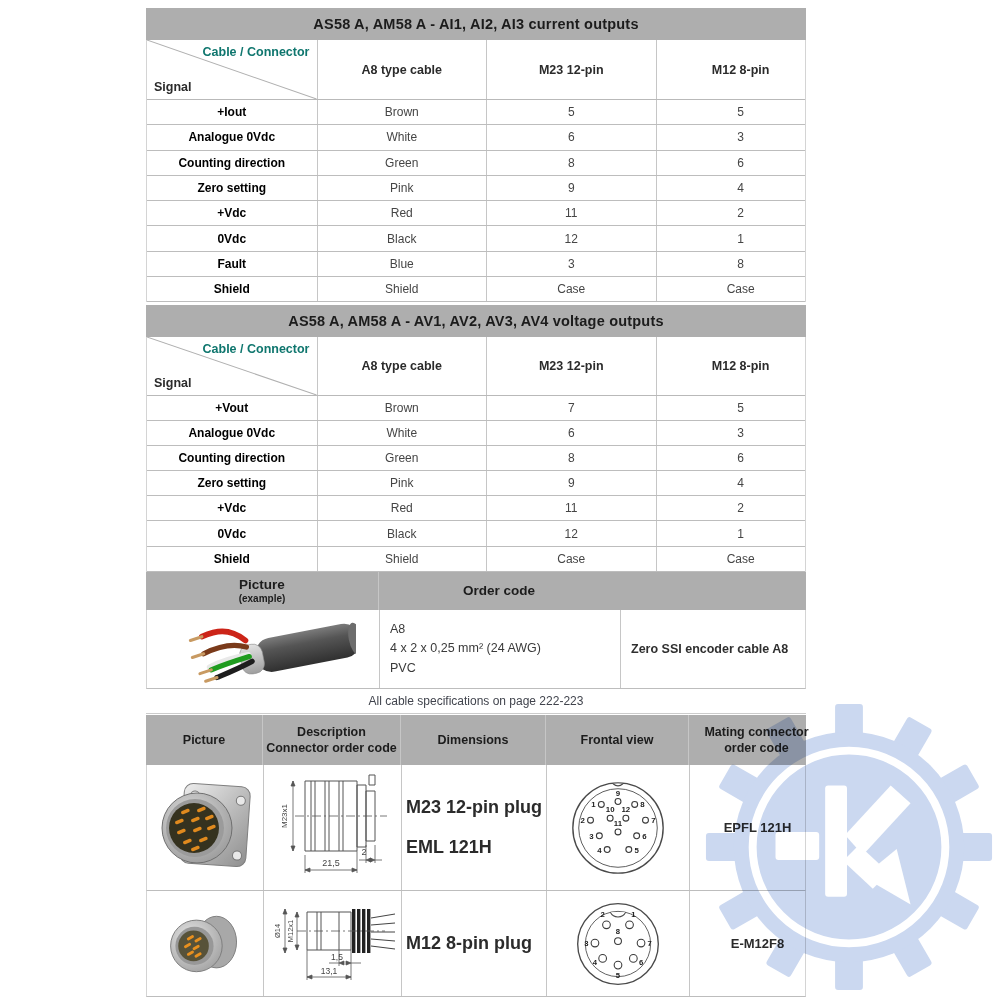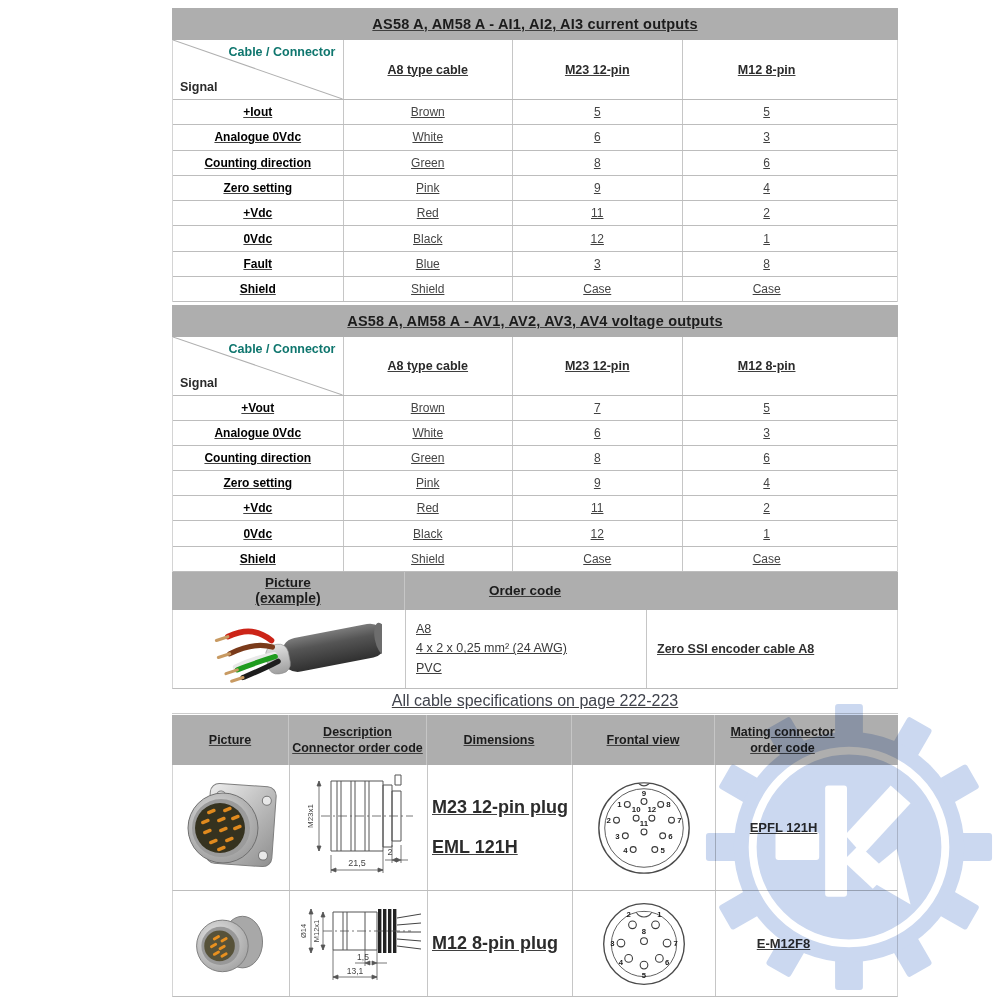--- a/index.html
+++ b/index.html
@@ -1,19 +1,19 @@
 <!DOCTYPE html>
 <html><head>
 <meta charset="utf-8">
 <style>
   html,body{margin:0;padding:0;background:#ffffff;}
   .sheet{position:relative;width:1000px;height:1000px;background:#ffffff;overflow:hidden;
          font-family:"Liberation Sans", sans-serif;color:#3f3f3f;}
   
-  .tbl{position:absolute;left:172px;width:726px;text-decoration:underline;}
+  .tbl{position:absolute;left:146px;width:660px;}
   .titlebar{height:32px;background:#aeaeae;display:flex;align-items:center;justify-content:center;
             font-size:14.5px;font-weight:bold;color:#1c1c1c;letter-spacing:.2px;}
   .body-frame{border-left:1px solid #d4d4d4;border-right:1px solid #d4d4d4;}
   .g4{display:grid;grid-template-columns:169.5px 169.5px 169.5px 169.3px;}
   .g4 > div + div{border-left:1px solid #c6c6c6;}
   .g3{display:grid;grid-template-columns:232px 241px 205px;}
   .g3 > div + div{border-left:1px solid #c6c6c6;}
   .g5{display:grid;grid-template-columns:116px 138px 145px 143px 136px;}
   .g5 > div + div{border-left:1px solid #c6c6c6;}
   .headrow{height:59px;border-bottom:1px solid #b9b9b9;}
@@ -23,28 +23,28 @@
   .corner svg{position:absolute;left:0;top:0;width:100%;height:100%;}
   .corner .top-lab{position:absolute;top:5px;right:7px;font-size:12.5px;font-weight:600;color:#0f766e;}
   .corner .bot-lab{position:absolute;bottom:5px;left:7px;font-size:12.5px;font-weight:600;color:#2b2b2b;}
   .drow{border-bottom:1px solid #bdbdbd;}
   .drow > div{display:flex;align-items:center;justify-content:center;font-size:12px;color:#454545;}
   .drow .sig{font-weight:600;color:#000000;}
   .r1{height:24.3px;} .r2{height:24.1px;}
   
   .c-head{height:38px;background:#aeaeae;}
   .c-head .colhead{flex-direction:column;line-height:1.1;font-size:13.5px;font-weight:bold;color:#1c1c1c;}
-  .c-head .sub{font-size:14px;font-weight:600;}
+  .c-head .sub{font-size:10px;font-weight:600;}
   .c-row{height:78px;border-bottom:1px solid #bdbdbd;}
   .c-row > div{display:flex;align-items:center;}
   .cable-type{flex-direction:column;align-items:flex-start !important;justify-content:center;
               padding-left:10px;font-size:12.5px;line-height:1.55;color:#3a3a3a;}
   .order-code{padding-left:10px;font-size:12.5px;font-weight:600;color:#2f2f2f;}
   .noterow{height:24px;display:flex;align-items:center;justify-content:center;
-           font-size:16px;color:#41444d;border-bottom:1px solid #cccccc;}
+           font-size:12px;color:#41444d;border-bottom:1px solid #cccccc;}
   
   .k-head{height:50px;background:#aeaeae;}
   .k-head .colhead{flex-direction:column;line-height:1.3;font-size:12.5px;font-weight:bold;color:#1c1c1c;text-align:center;}
   .k-row1{height:125px;border-bottom:1px solid #bdbdbd;}
   .k-row2{height:105px;border-bottom:1px solid #bdbdbd;}
   .k-row1 > div,.k-row2 > div{display:flex;align-items:center;justify-content:center;}
   .descr{flex-direction:column;align-items:flex-start !important;justify-content:center;
          padding-left:4px;font-size:18px;font-weight:600;color:#2b2b2b;line-height:1.2;}
   .descr .gap{height:18px;}
   .mating{font-size:13px;font-weight:600;color:#2b2b2b;}

